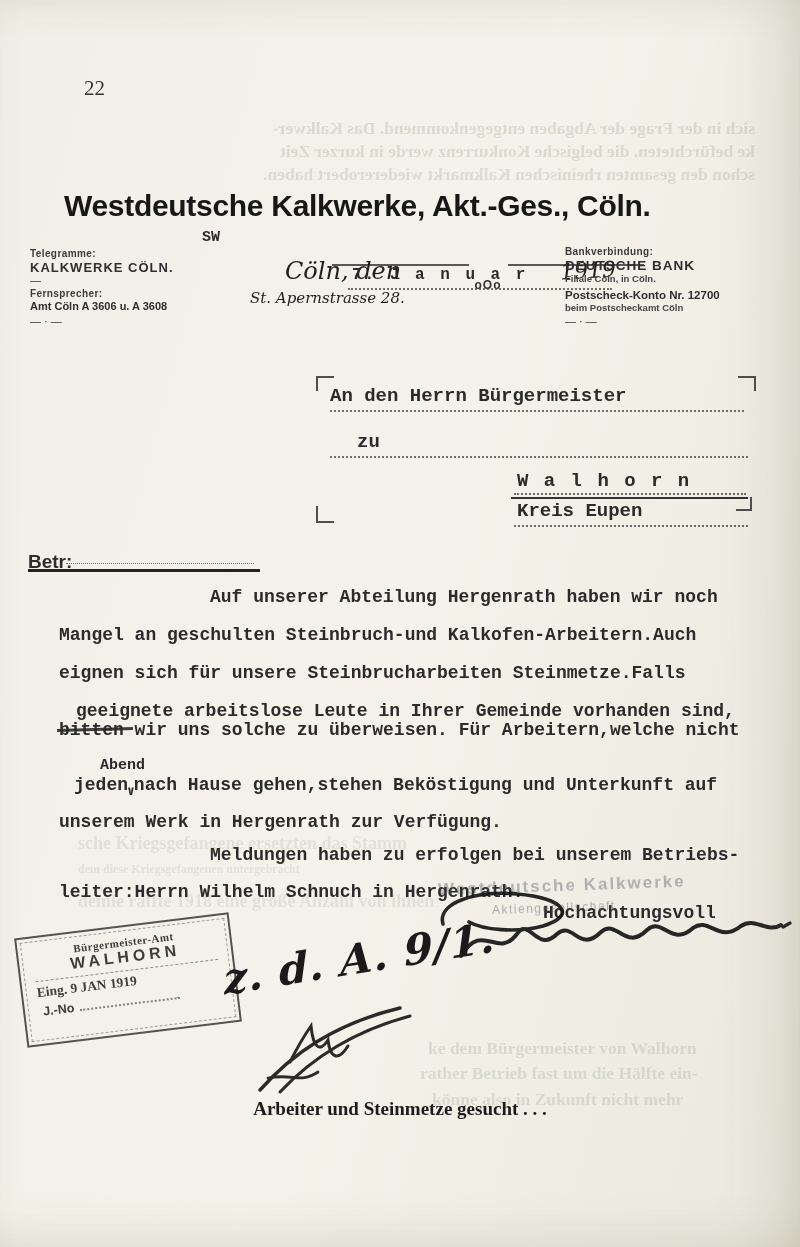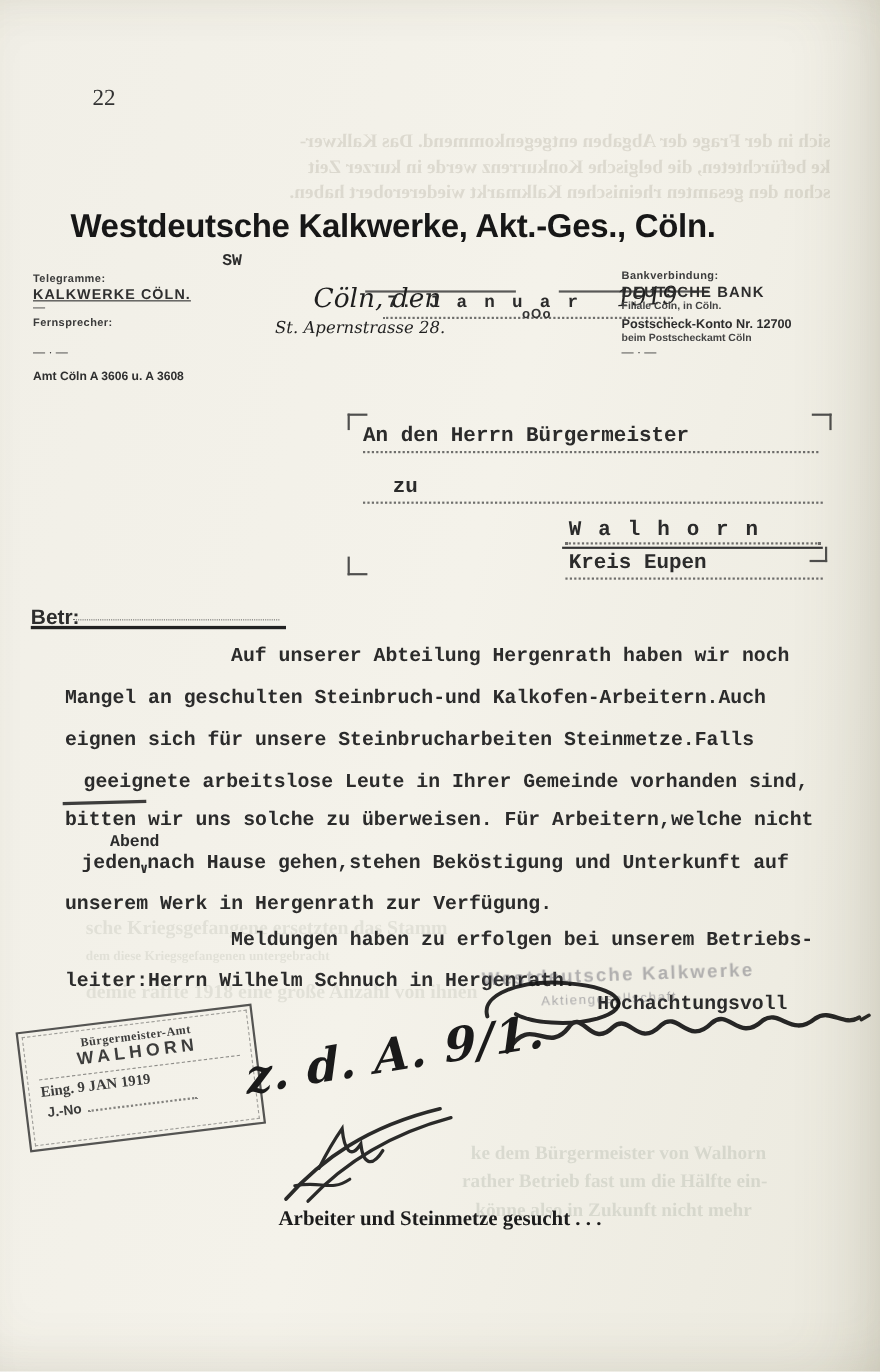--- a/index.html
+++ b/index.html
@@ -66,24 +66,24 @@
 
   <div class="abs title" style="left:64px;top:189px;">Westdeutsche Kalkwerke, Akt.-Ges., Cöln.</div>
   <div class="abs mono" style="left:202px;top:229px;font-size:15px;">SW</div>
   <div class="abs divider" style="left:332px;top:238px;width:312px;">
     <span class="ln"></span>
     <span class="oOo">oOo</span>
     <span class="ln"></span>
   </div>
 
   <div class="abs colcenter smalllabel" style="left:30px;top:248px;width:210px;">Telegramme:</div>
-  <div class="abs colcenter" style="left:30px;top:260px;width:210px;font-size:13px;font-weight:bold;letter-spacing:1px;color:#2f2f2f;text-decoration:underline;">KALKWERKE CÖLN.</div>
+  <div class="abs colcenter" style="left:30px;top:260px;width:210px;font-size:13px;font-weight:bold;letter-spacing:1px;color:#2f2f2f;">KALKWERKE CÖLN.</div>
   <div class="abs colcenter" style="left:30px;top:274px;width:210px;font-size:11px;color:#333;">—</div>
   <div class="abs colcenter smalllabel" style="left:30px;top:288px;width:210px;">Fernsprecher:</div>
-  <div class="abs colcenter" style="left:30px;top:300px;width:210px;font-size:11px;font-weight:bold;color:#2f2f2f;margin-top:36px;">Amt Cöln A 3606 u. A 3608</div>
+  <div class="abs colcenter" style="left:30px;top:300px;width:210px;font-size:11px;font-weight:bold;color:#2f2f2f;">Amt Cöln A 3606 u. A 3608</div>
   <div class="abs colcenter" style="left:30px;top:315px;width:210px;font-size:11px;color:#333;">— · —</div>
 
   <div class="abs script" style="left:285px;top:257px;font-size:24px;">Cöln, den</div>
   <div class="abs mono" style="left:352px;top:266px;font-size:16px;letter-spacing:3px;">7. J a n u a r</div>
   <div class="abs script" style="left:560px;top:258px;font-size:22px;transform:rotate(-3deg);">1919</div>
   <div class="dotted" style="left:348px;top:288px;width:264px;"></div>
   <div class="abs script" style="left:250px;top:289px;font-size:15px;text-align:center;">St. Apernstrasse 28.</div>
 
   <div class="abs colcenter smalllabel" style="left:565px;top:246px;width:225px;">Bankverbindung:</div>
   <div class="abs colcenter" style="left:565px;top:258px;width:225px;font-size:13.5px;font-weight:bold;letter-spacing:1px;color:#2d2d2d;">DEUTSCHE BANK</div>
@@ -109,21 +109,21 @@
 
   <div class="abs" style="left:28px;top:551px;font-size:19px;font-weight:bold;color:#2d2d2d;">Betr:</div>
   <div class="dotted" style="left:66px;top:563px;width:188px;border-bottom-width:1.5px;"></div>
   <div class="solidline" style="left:28px;top:569px;width:232px;height:2.5px;background:#222;"></div>
 
   <div class="abs mono bodyline" style="left:210px;top:587px;">Auf unserer Abteilung Hergenrath haben wir noch</div>
   <div class="abs mono bodyline" style="left:59px;top:625px;">Mangel an geschulten Steinbruch-und Kalkofen-Arbeitern.Auch</div>
   <div class="abs mono bodyline" style="left:59px;top:663px;">eignen sich für unsere Steinbrucharbeiten Steinmetze.Falls</div>
   <div class="abs mono bodyline" style="left:59px;top:701px;margin-left:17px;">geeignete arbeitslose Leute in Ihrer Gemeinde vorhanden sind,</div>
   <div class="solidline" style="left:57px;top:728px;width:76px;height:3px;background:#1d1d1d;transform:rotate(-1.5deg);opacity:.85;"></div>
-  <div class="abs mono bodyline" style="left:59px;top:736px;">bitten wir uns solche zu überweisen. Für Arbeitern,welche nicht</div>
+  <div class="abs mono bodyline" style="left:59px;top:720px;">bitten wir uns solche zu überweisen. Für Arbeitern,welche nicht</div>
   <div class="abs mono" style="left:100px;top:757px;font-size:15px;">Abend</div>
   <div class="abs mono bodyline" style="left:74px;top:775px;">
     <span>jeden</span><span class="caret">∨</span><span>nach Hause gehen,stehen Beköstigung und Unterkunft auf</span>
   </div>
   <div class="abs mono bodyline" style="left:59px;top:812px;">unserem Werk in Hergenrath zur Verfügung.</div>
   <div class="abs mono bodyline" style="left:210px;top:845px;">Meldungen haben zu erfolgen bei unserem Betriebs-</div>
   <div class="abs mono bodyline" style="left:59px;top:882px;">leiter:Herrn Wilhelm Schnuch in Hergenrath.</div>
   <div class="abs mono" style="left:543px;top:903px;font-size:18px;">Hochachtungsvoll</div>
 
   <div class="abs" style="left:438px;top:876px;font-size:17px;letter-spacing:2px;color:#4a4a58;opacity:.38;filter:blur(.5px);transform:rotate(-2deg);font-weight:bold;">Westdeutsche Kalkwerke</div>

